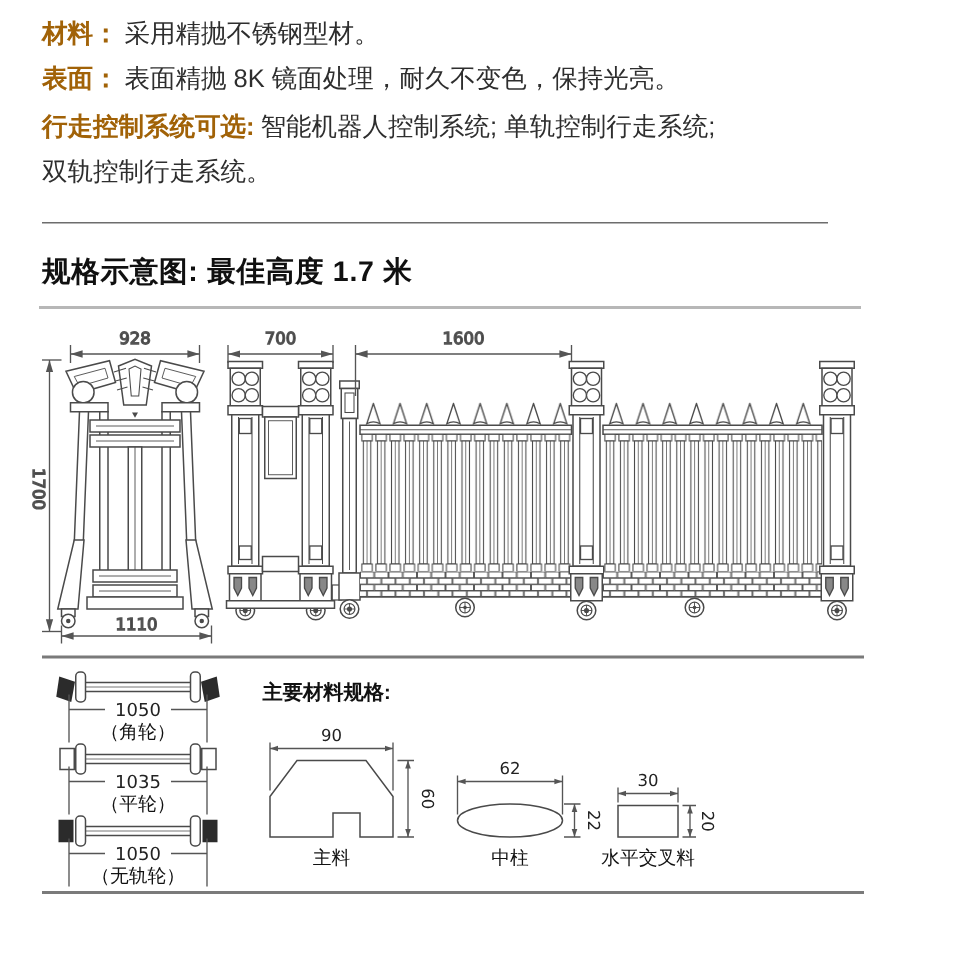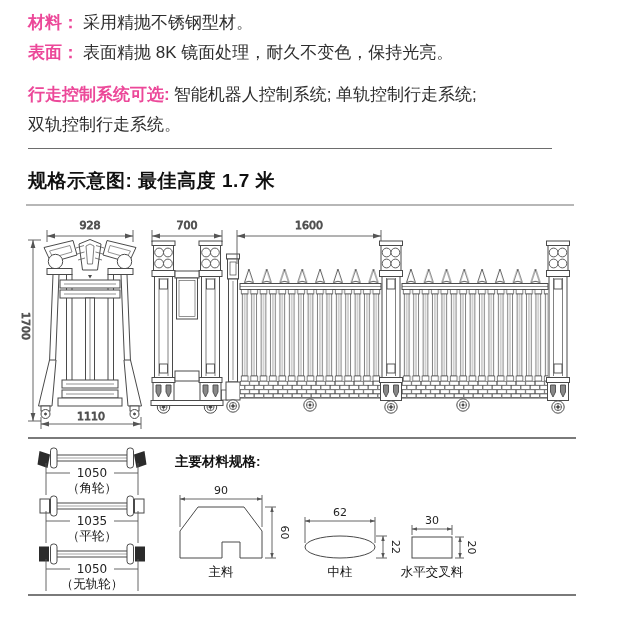--- a/index.html
+++ b/index.html
@@ -1,21 +1,21 @@
 <!DOCTYPE html>
 <html><head>
 <meta charset="utf-8">
 <style>
   html,body{margin:0;padding:0;background:#fff;}
   .page{position:relative;width:640px;height:635px;background:#fff;overflow:hidden;
         font-family:"Liberation Sans",sans-serif;}
   .intro{position:absolute;left:28px;top:8px;width:600px;font-size:17px;color:#2e2e2e;}
   .intro p{margin:0;line-height:30px;}
-  .intro p.controls{margin-top:12px;width:462px;}
-  .spec-label{font-weight:bold;color:#ec4899;margin-right:4px;}
+  .intro p.controls{margin-top:2px;width:462px;}
+  .spec-label{font-weight:bold;color:#a16207;margin-right:4px;}
   .rule{position:absolute;left:28px;height:0;}
   .rule-1{top:148px;width:524px;border-top:1px solid #6d6d6d;}
   .rule-2{top:204px;left:26px;width:548px;border-top:2px solid #b7b7b7;}
   .rule-3{top:437px;width:548px;border-top:2px solid #7a7a7a;}
   .rule-4{top:594px;width:548px;border-top:2px solid #7a7a7a;}
   .sec-title{position:absolute;left:28px;top:168px;margin:0;font-size:19px;
              font-weight:bold;color:#101010;letter-spacing:0.5px;text-align:center;}
   svg.main-diagram{position:absolute;left:0;top:214px;}
   svg.bottom-diagram{position:absolute;left:0;top:443px;}
   svg{shape-rendering:geometricPrecision;}

